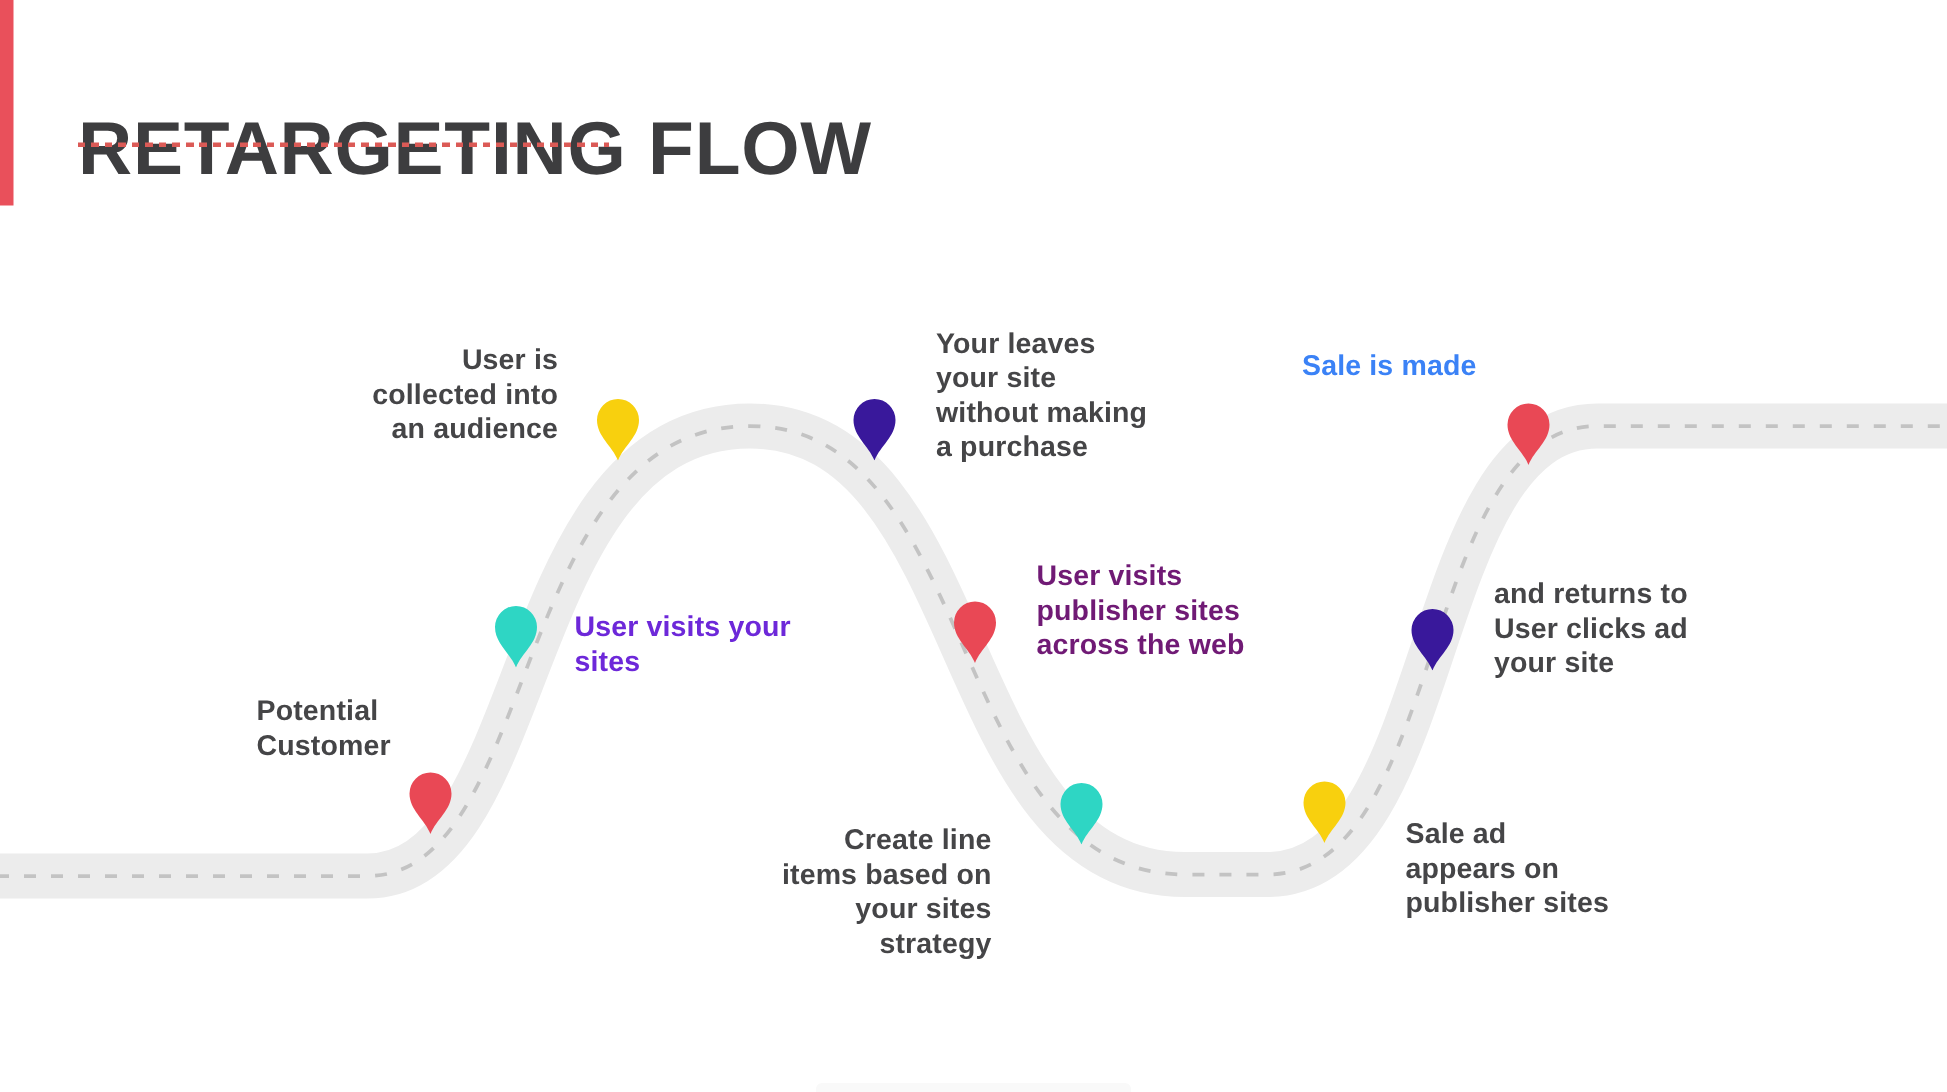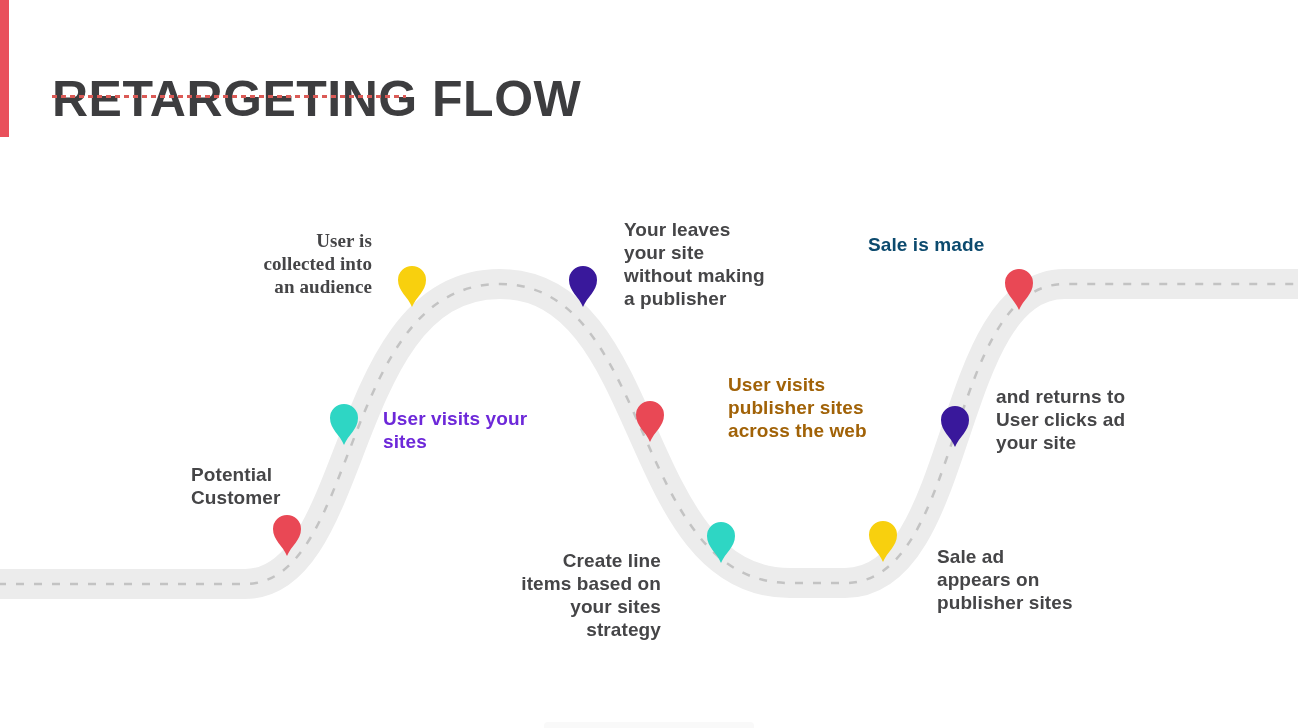--- a/index.html
+++ b/index.html
@@ -105,44 +105,44 @@
   <svg class="pin" style="left:868px; top:520px;" viewBox="0 0 30 42">
     <path d="M15 42 C11 32 1 26 1 15 A14 14 0 1 1 29 15 C29 26 19 32 15 42 Z" fill="#f8d00e"></path>
   </svg>
   <svg class="pin" style="left:940px; top:405px;" viewBox="0 0 30 42">
     <path d="M15 42 C11 32 1 26 1 15 A14 14 0 1 1 29 15 C29 26 19 32 15 42 Z" fill="#39189b"></path>
   </svg>
   <svg class="pin" style="left:1004px; top:268px;" viewBox="0 0 30 42">
     <path d="M15 42 C11 32 1 26 1 15 A14 14 0 1 1 29 15 C29 26 19 32 15 42 Z" fill="#e94855"></path>
   </svg>
 
-  <div class="step-label" style="left: 171px; top: 463px; width: 140px; color: rgb(69, 69, 71); margin-left: 20px;">
+  <div class="step-label" style="left: 171px; top: 463px; width: 140px; color: rgb(69, 69, 71);">
     <span>Potential</span>
     <span>Customer</span>
   </div>
 
   <div class="step-label" style="left: 383px; top: 407px; width: 170px; color: #6d28d9;">
     <span>User visits your</span>
     <span>sites</span>
   </div>
 
-  <div class="step-label align-right" style="left: 222px; top: 229px; width: 150px; color: rgb(69, 69, 71); font-family: Liberation Serif, serif;">
+  <div class="step-label align-right" style="left: 222px; top: 229px; width: 150px; color: rgb(69, 69, 71);">
     <span>User is</span>
     <span>collected into</span>
     <span>an audience</span>
   </div>
 
   <div class="step-label" style="left: 624px; top: 218px; width: 180px; color: rgb(69, 69, 71);">
     <span>Your leaves</span>
     <span>your site</span>
     <span>without making</span>
-    <span>a publisher</span>
+    <span>a purchase</span>
   </div>
 
-  <div class="step-label" style="left: 691px; top: 373px; width: 180px; color: #a16207; margin-left: 37px;">
+  <div class="step-label" style="left: 691px; top: 373px; width: 180px; color: #701a75;">
     <span>User visits</span>
     <span>publisher sites</span>
     <span>across the web</span>
   </div>
 
   <div class="step-label align-right" style="left: 501px; top: 549px; width: 160px; color: rgb(69, 69, 71);">
     <span>Create line</span>
     <span>items based on</span>
     <span>your sites</span>
     <span>strategy</span>
@@ -153,19 +153,19 @@
     <span>appears on</span>
     <span>publisher sites</span>
   </div>
 
   <div class="step-label" style="left: 996px; top: 385px; width: 170px; color: rgb(69, 69, 71);">
     <span>and returns to</span>
     <span>User clicks ad</span>
     <span>your site</span>
   </div>
 
-  <div class="step-label" style="left: 868px; top: 233px; width: 180px; color: #0c4a6e;">
+  <div class="step-label" style="left: 868px; top: 233px; width: 180px; color: #3b82f6;">
     <span>Sale is made</span>
   </div>
 
   <div class="bottom-artifact" style="background:#f9f9f9;"></div>
 
 </div>
 
 </body></html>

